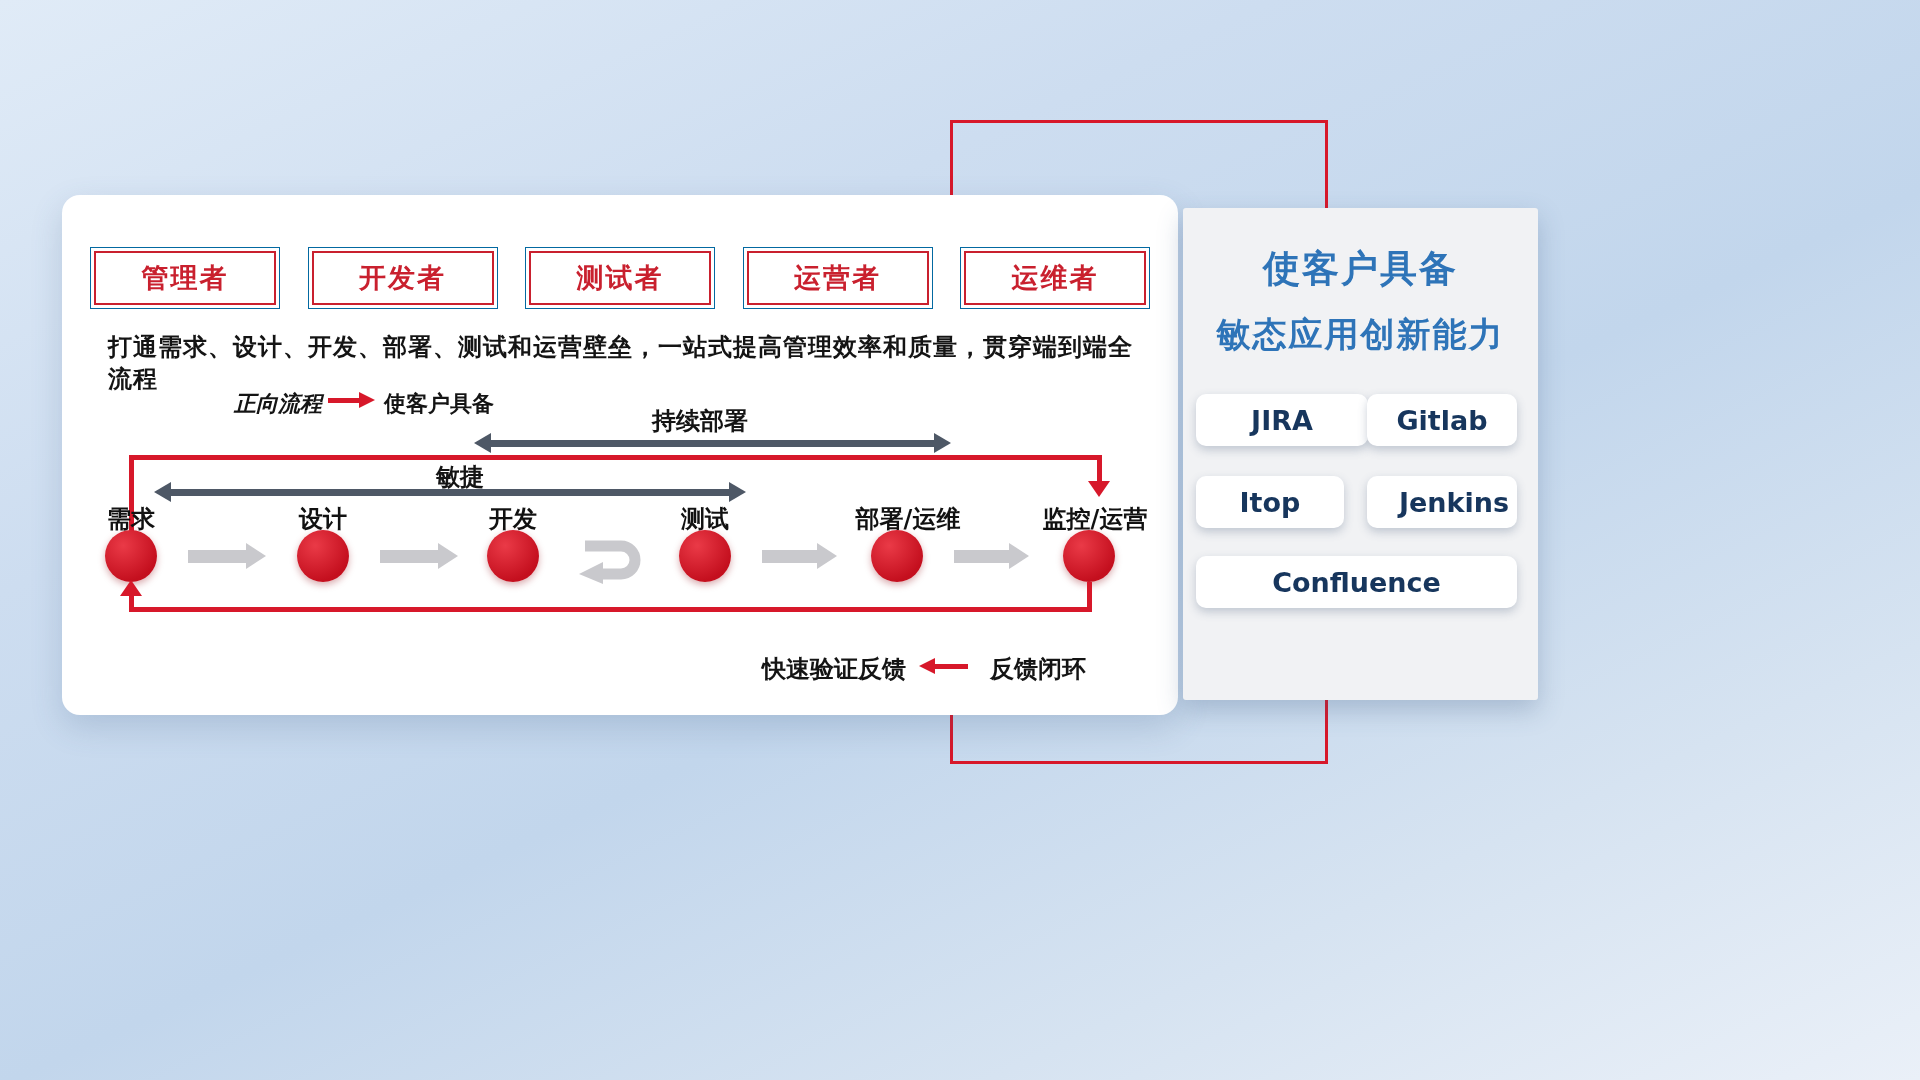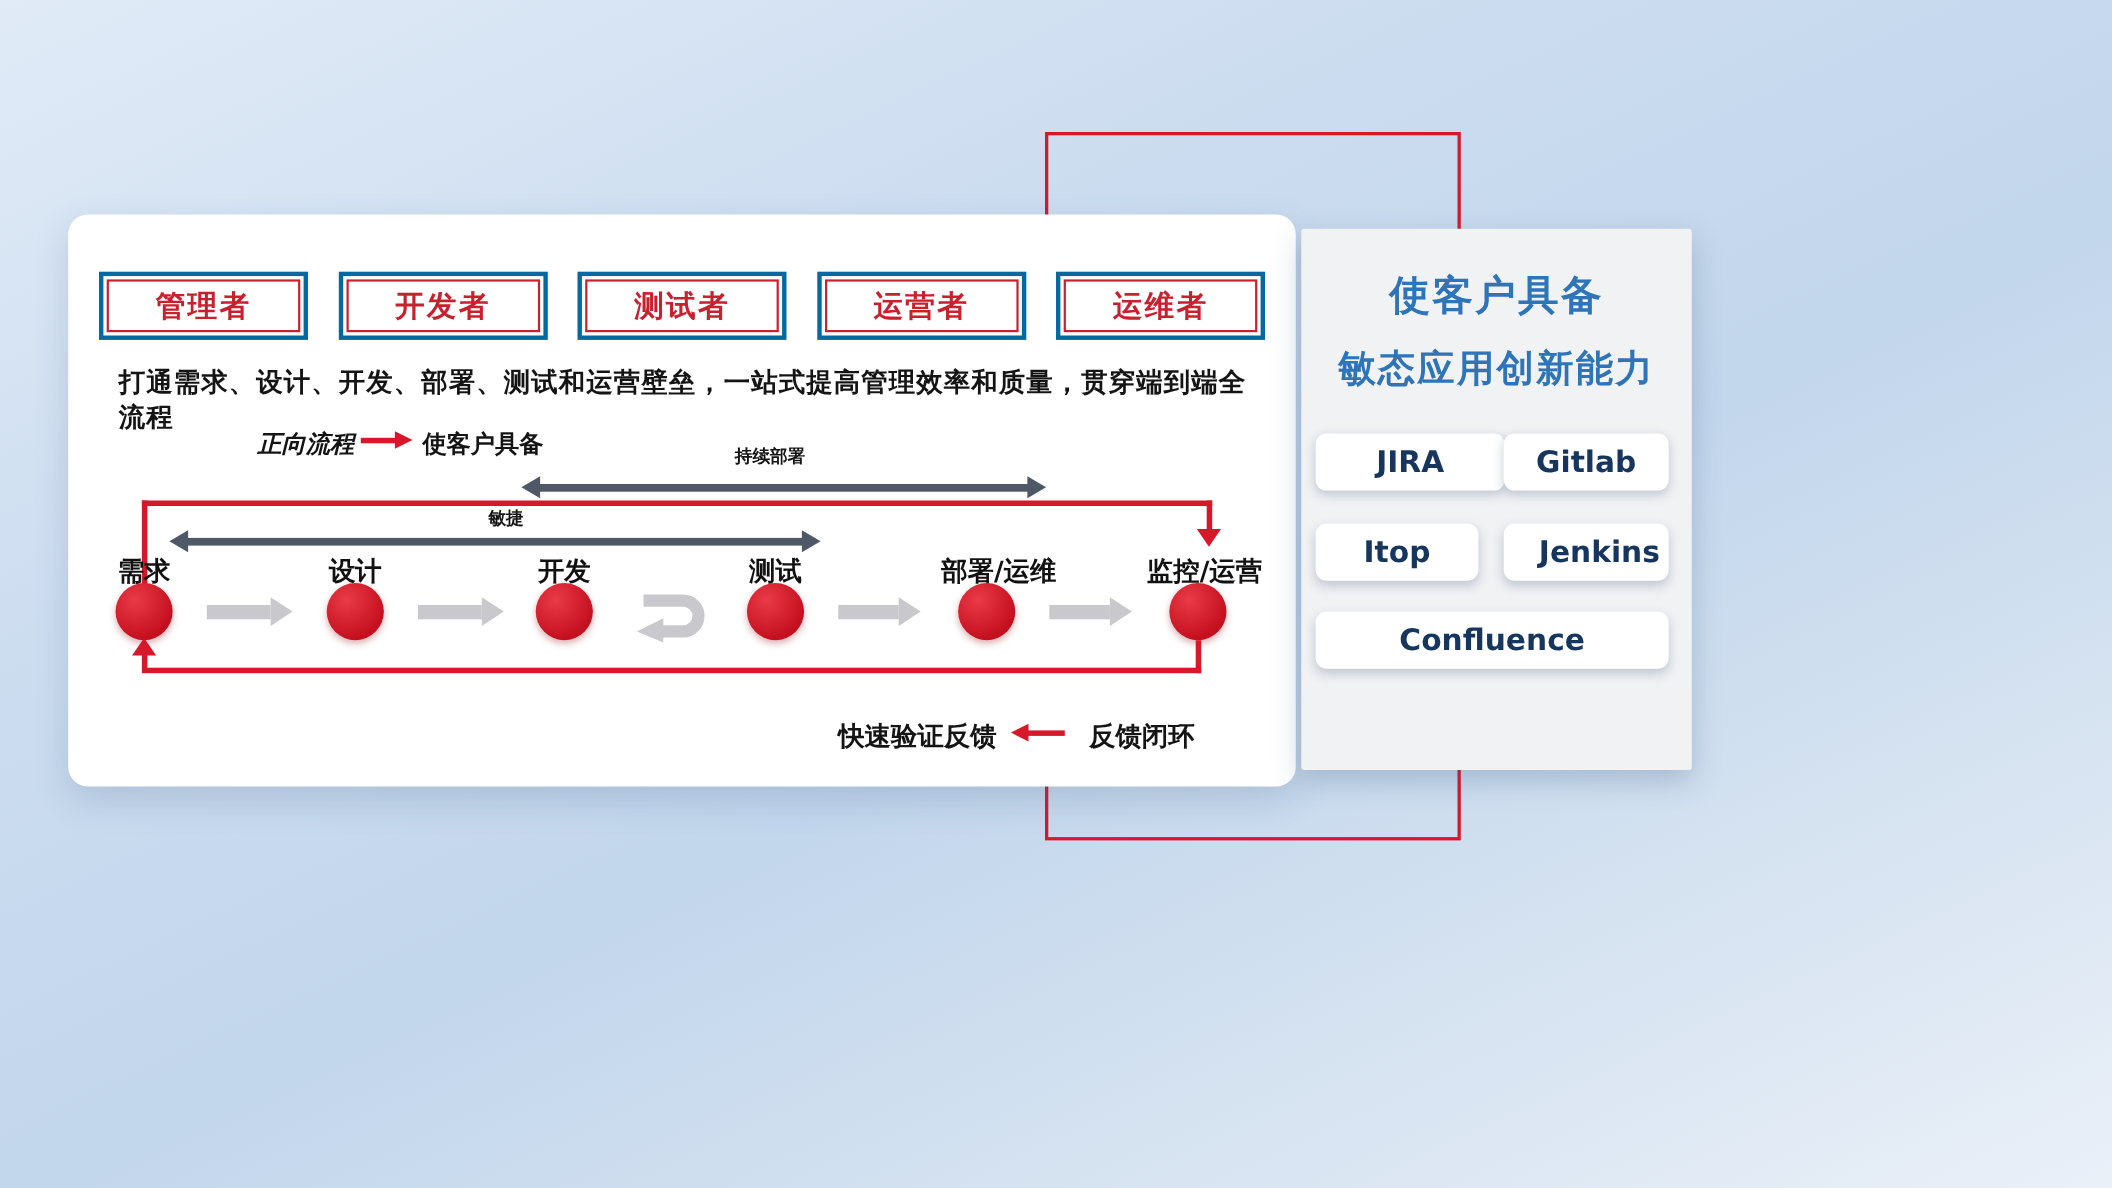--- a/index.html
+++ b/index.html
@@ -12,21 +12,21 @@
 
   
   .red-frame{left:950px;top:120px;width:372px;height:638px;border:3px solid #d7182a;z-index:1;}
 
   
   .card{left:62px;top:195px;width:1116px;height:520px;background:#ffffff;border-radius:18px;
         box-shadow:0 12px 32px rgba(60,90,130,.20);z-index:2;}
 
   
   .roles{left:28px;top:52px;width:1060px;display:flex;justify-content:space-between;}
-  .role-box{width:190px;height:62px;border:4px solid #0369a1;padding:3px;box-sizing:border-box;background:#fff;}
+  .role-box{width:190px;height:62px;border:1px solid #0369a1;padding:3px;box-sizing:border-box;background:#fff;}
   .role-inner{width:100%;height:100%;border:2px solid #c9202e;box-sizing:border-box;
               display:flex;align-items:center;justify-content:center;
               color:#c9202e;font-size:27px;font-weight:bold;letter-spacing:2px;}
 
   .desc{left:46px;top:136px;width:1040px;font-size:24px;font-weight:bold;color:#141414;letter-spacing:1px;}
 
   
   .lg-txt{font-size:22px;font-weight:bold;color:#141414;}
   .lg-txt2{font-size:24px;font-weight:bold;color:#141414;}
 
@@ -37,21 +37,21 @@
   .larrow{height:5px;background:#d7182a;}
   .larrow::before{content:"";position:absolute;left:-15px;top:-6px;
     border-right:16px solid #d7182a;border-top:8px solid transparent;border-bottom:8px solid transparent;}
 
   
   .darrow{height:7px;background:#4e5866;}
   .darrow::before{content:"";position:absolute;left:-16px;top:-7px;
     border-right:17px solid #4e5866;border-top:10px solid transparent;border-bottom:10px solid transparent;}
   .darrow::after{content:"";position:absolute;right:-16px;top:-7px;
     border-left:17px solid #4e5866;border-top:10px solid transparent;border-bottom:10px solid transparent;}
-  .darrow-label{font-size:16px;font-weight:bold;color:#141414;text-align:center;}
+  .darrow-label{font-size:24px;font-weight:bold;color:#141414;text-align:center;}
 
   
   .rline{background:#d7182a;}
   .tri-down{width:0;height:0;border-top:16px solid #d7182a;border-left:11px solid transparent;border-right:11px solid transparent;}
   .tri-up{width:0;height:0;border-bottom:16px solid #d7182a;border-left:11px solid transparent;border-right:11px solid transparent;}
 
   
   .node{width:52px;height:52px;border-radius:50%;
         background:radial-gradient(circle at 35% 30%,#ea3a47,#c40f1e 72%);
         box-shadow:0 3px 7px rgba(150,20,30,.35);}

